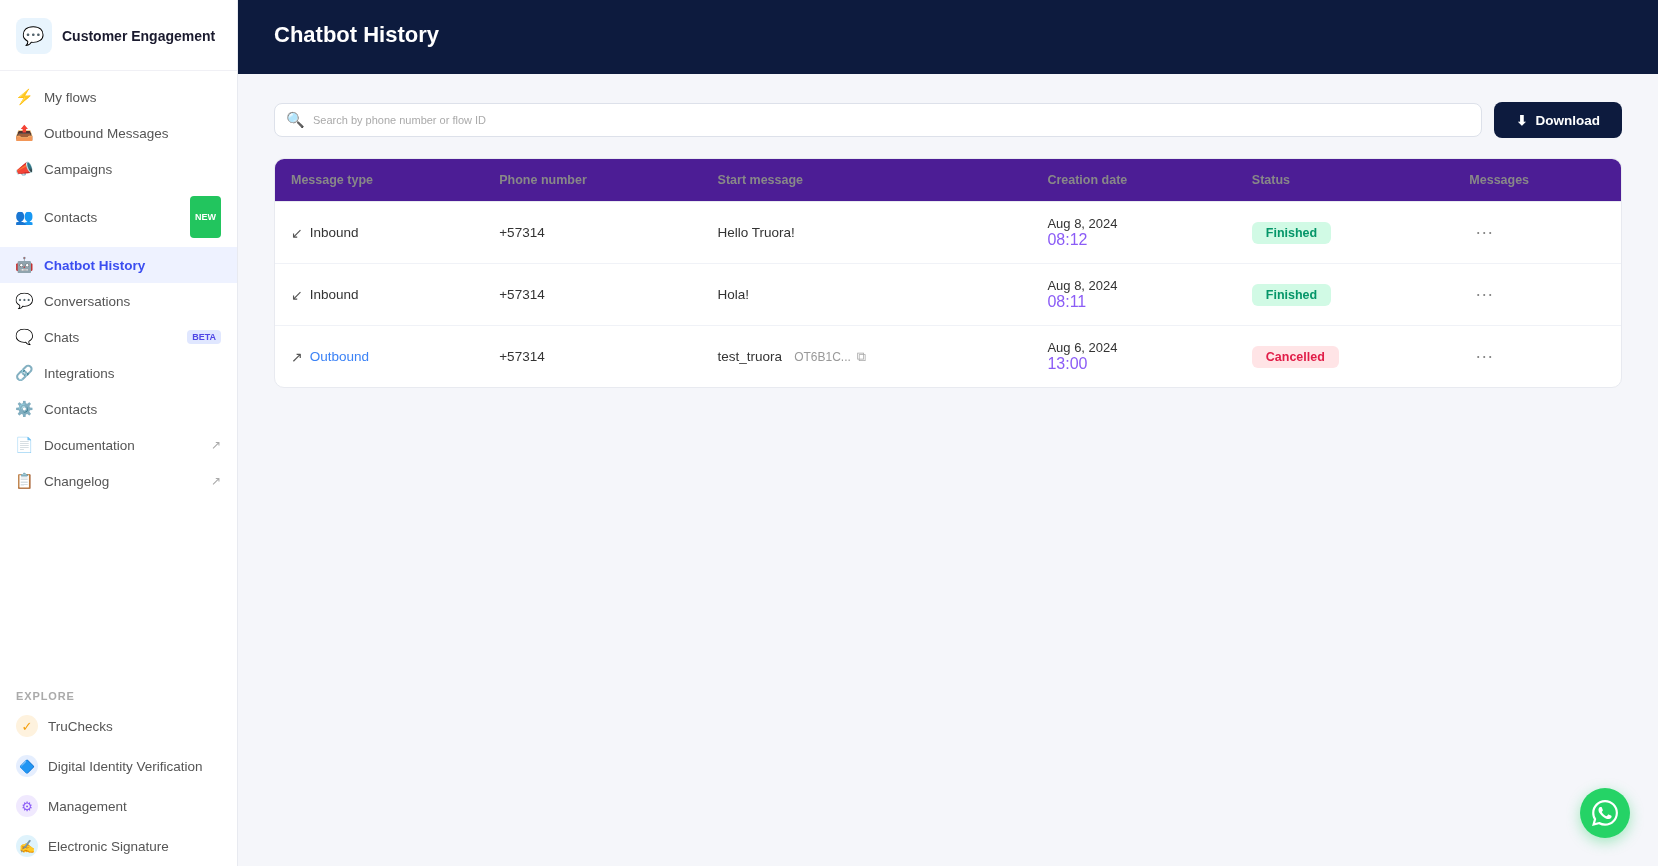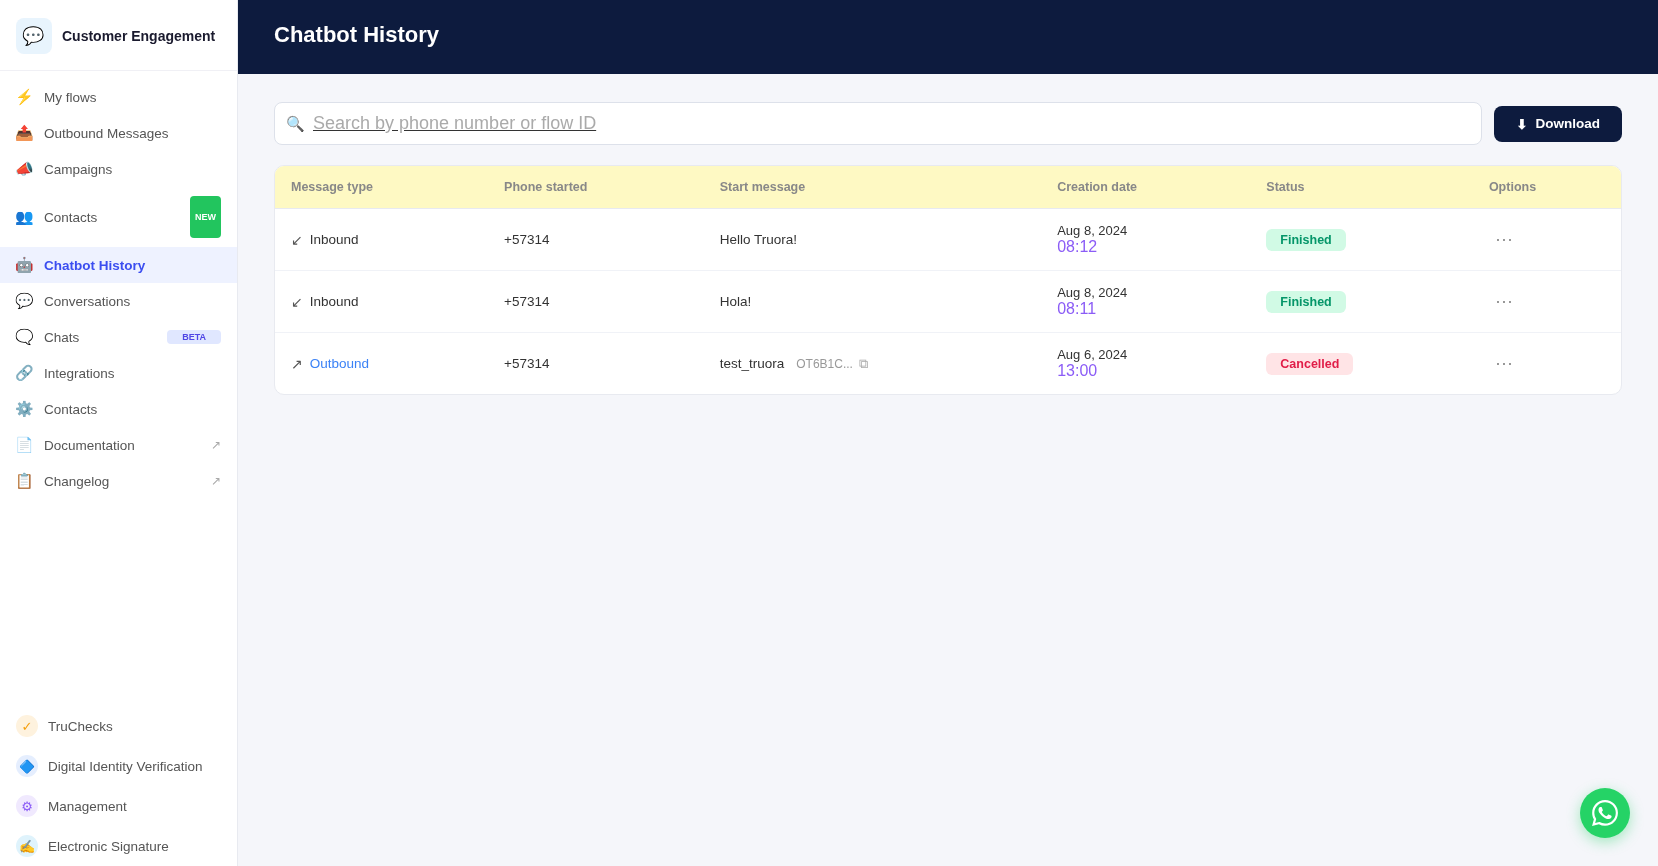--- a/index.html
+++ b/index.html
@@ -78,21 +78,21 @@
       padding: 16px 5px;
       border-radius: 4px;
       margin-left: auto;
       text-transform: uppercase;
     }
     .badge-beta {
       background: #e0e7ff;
       color: #4f46e5;
       font-size: 9px;
       font-weight: 700;
-      padding: 2px 15px;
+      padding: 2px 5px;
       border-radius: 4px;
       margin-left: auto;
     }
     .ext-icon {
       margin-left: auto;
       font-size: 12px;
       color: #aaa;
     }
     .explore-section {
       padding: 10px 16px 4px 16px;
@@ -157,25 +157,24 @@
     }
     .search-box {
       flex: 1;
       position: relative;
     }
     .search-box input {
       width: 100%;
       padding: 10px 14px 10px 38px;
       border: 1px solid #dde1ea;
       border-radius: 8px;
-      font-size: 18px;
+      font-size: 11px;
       color: #333;
       background: #fff;
       outline: none;
-      text-decoration: underline;
     }
     .search-box input::placeholder { color: #aaa; }
     .search-box .s-icon {
       position: absolute;
       left: 12px;
       top: 50%;
       transform: translateY(-50%);
       color: #aaa;
       font-size: 15px;
     }
@@ -207,21 +206,21 @@
     }
     thead tr {
       border-bottom: 1px solid #e8eaf0;
     }
     thead th {
       text-align: left;
       padding: 14px 16px;
       font-size: 12.5px;
       font-weight: 600;
       color: #888;
-      background: #fef9c3;
+      background: #4c1d95;
     }
     tbody tr {
       border-bottom: 1px solid #f0f2f7;
       transition: background 0.15s;
     }
     tbody tr:last-child { border-bottom: none; }
     tbody td {
       padding: 14px 16px;
       font-size: 13.5px;
       color: #333;
@@ -411,20 +410,21 @@
 
     <span class="ext-icon">↗</span>
   </div>
       <div class="nav-item">
     <span class="nav-icon">📋</span>
     <span>Changelog</span>
 
     <span class="ext-icon">↗</span>
   </div>
     </div>
+  <div class="explore-section">Explore</div>
 
 <div class="explore-item">
     <span class="explore-dot" style="background:#f59e0b22;color:#f59e0b">✓</span>
     <span>TruChecks</span>
   </div>
     <div class="explore-item">
     <span class="explore-dot" style="background:#3b82f622;color:#3b82f6">🔷</span>
     <span>Digital Identity Verification</span>
   </div>
     <div class="explore-item">
@@ -453,25 +453,25 @@
         <span>Download</span>
       </button>
     </div>
 
     <div class="table-container">
       <table>
         <thead>
           <tr>
 
           <th>Message type</th>
-              <th>Phone started</th>
+              <th>Phone number</th>
               <th>Start message</th>
               <th>Creation date</th>
               <th>Status</th>
-              <th>Options</th>
+              <th>Messages</th>
             </tr>
         </thead>
         <tbody>
 
         <tr>
               <td>
                 <div class="msg-type-cell">
                   <span class="inbound-icon">↙</span>
                   <span>Inbound</span>
                 </div>

